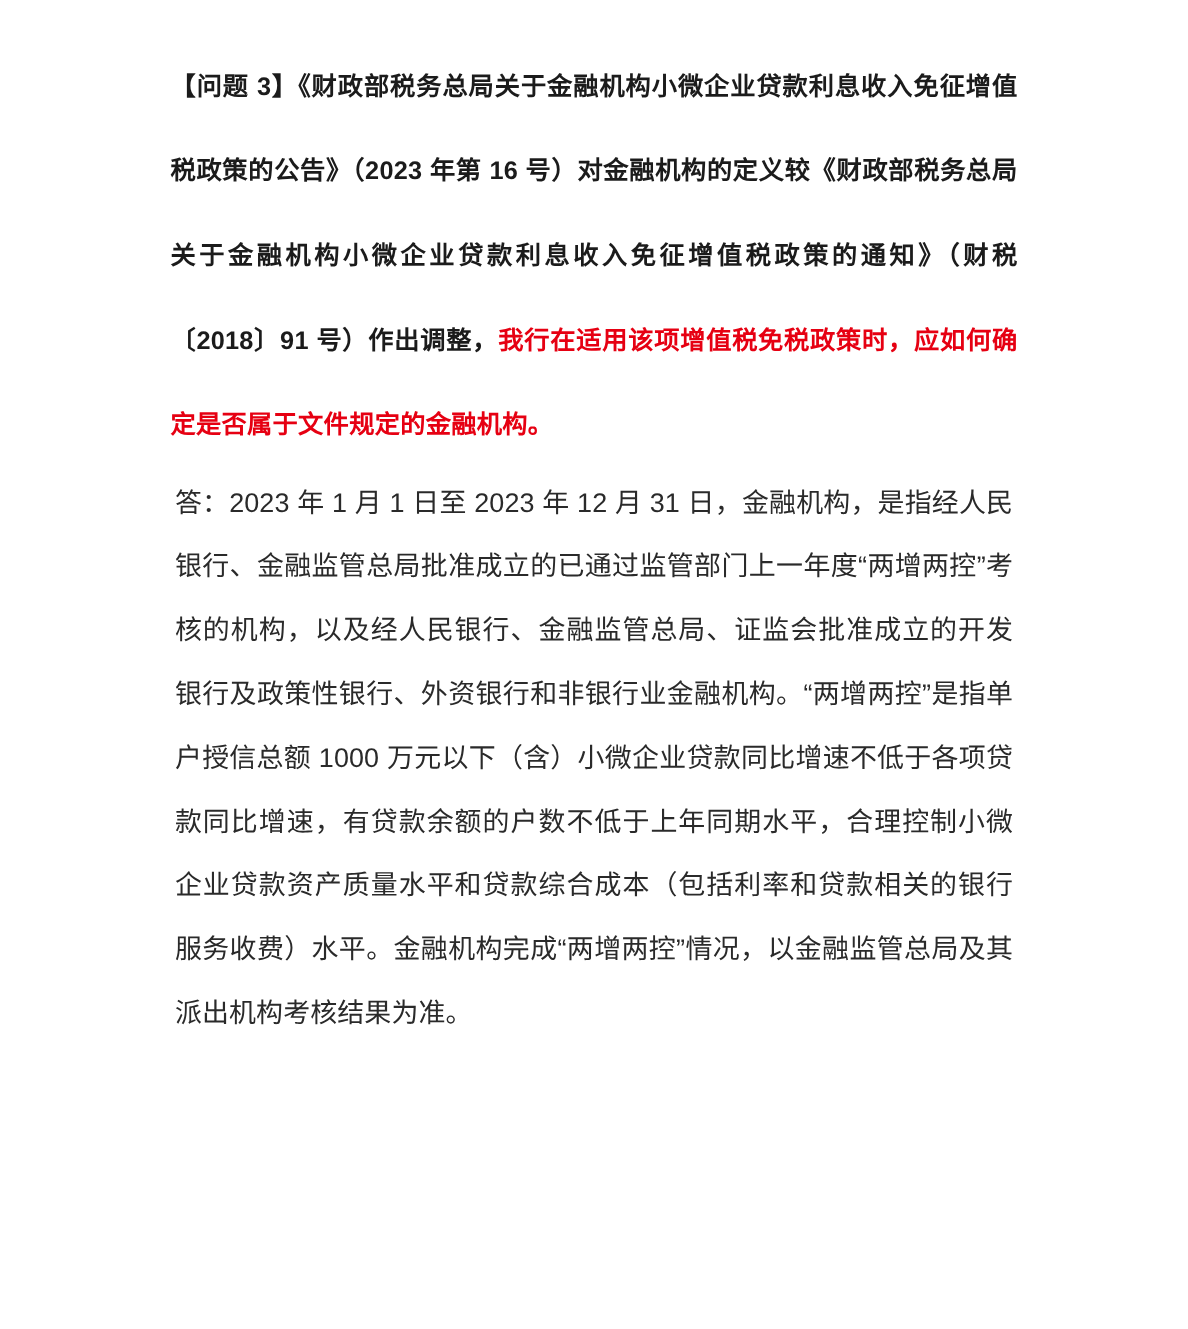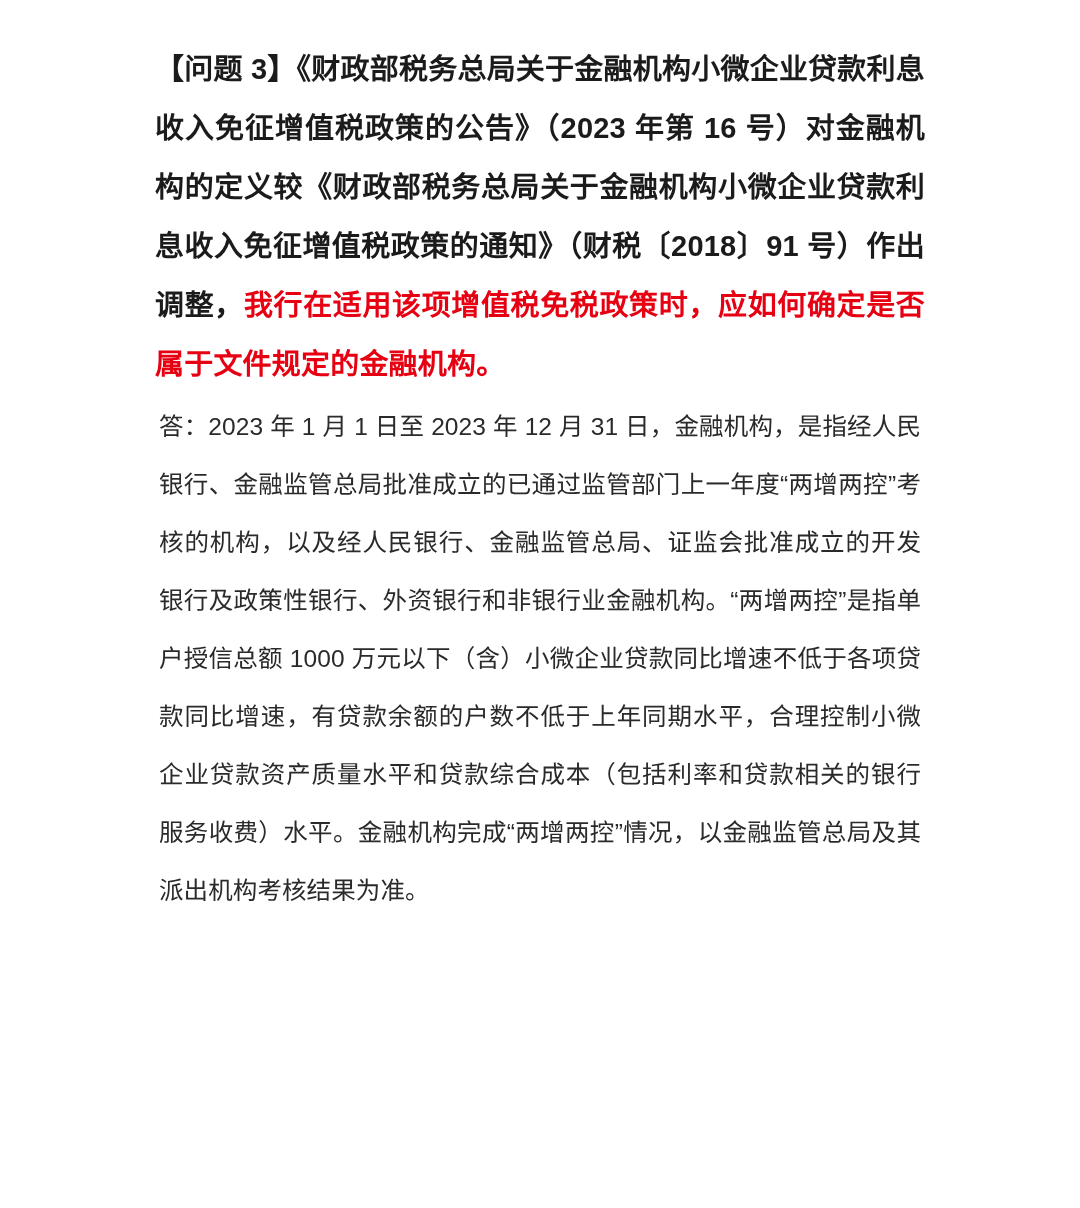--- a/index.html
+++ b/index.html
@@ -22,22 +22,22 @@
     padding: 40px 160px 30px 155px;
     background: #ffffff;
   }
   .doc-block {
     width: 770px;
   }
   
   .question {
     font-family: "Liberation Sans", "DejaVu Sans", sans-serif;
     font-weight: bold;
-    font-size: 29px;
-    line-height: 59px;
+    font-size: 23px;
+    line-height: 77px;
     letter-spacing: 0.2px;
     color: #1b1b1b;
     text-align: justify;
     text-justify: inter-ideograph;
     margin: 0 0 2px 0;
   }
   .question .tag {
     font-weight: bold;
   }
   .question .hl {

